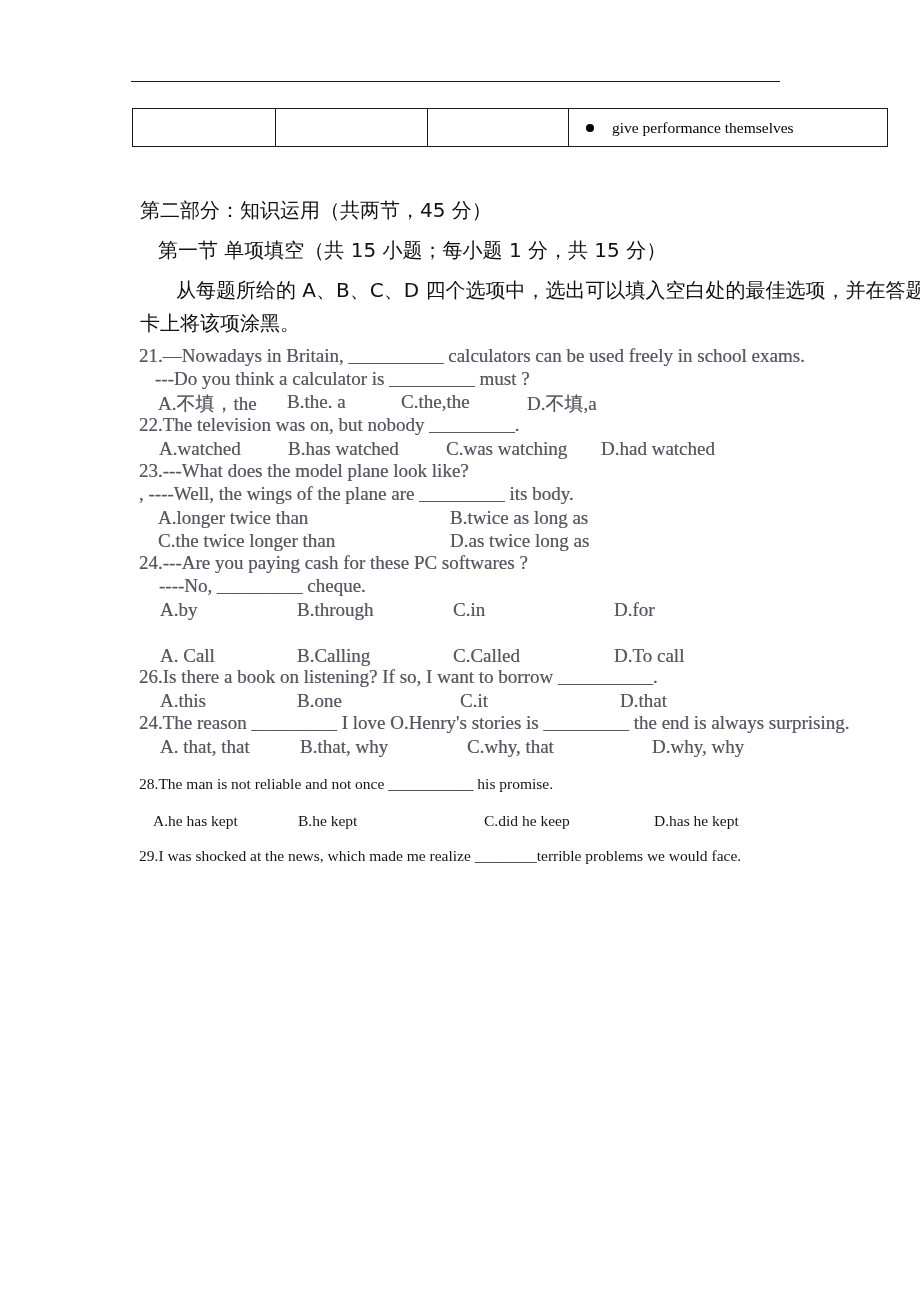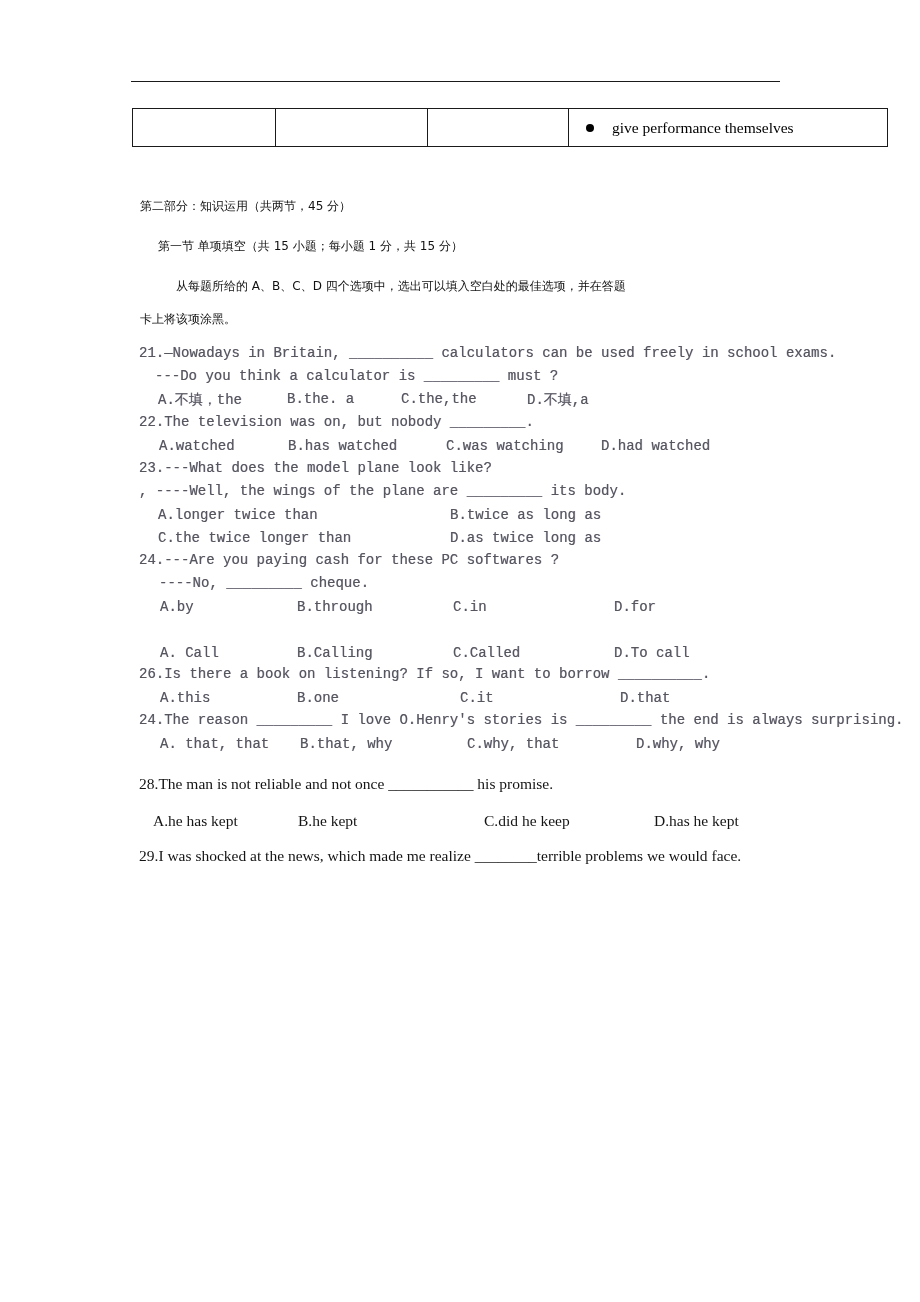--- a/index.html
+++ b/index.html
@@ -77,35 +77,35 @@
   
   .ln {
     position: absolute;
     white-space: pre;
     line-height: 1;
   }
 
   
   .cn {
     font-family: "DejaVu Sans", "Liberation Sans", sans-serif;
-    font-size: 12px;
+    font-size: 20px;
     color: #111;
   }
 
   
   .sharp {
     font-family: "Liberation Serif", "DejaVu Serif", serif;
     font-size: 15.5px;
     color: #141414;
   }
 
   
   .scan {
-    font-family: Liberation Mono, monospace;
-    font-size: 14px;
+    font-family: Liberation Serif, serif;
+    font-size: 19px;
     color: #4a4a52;
     opacity: 0.93;
     text-shadow: 0.35px 0 0 rgba(120,100,140,0.45),
                  -0.3px 0.3px 0 rgba(90,110,120,0.35);
     filter: blur(0.18px);
   }
 
   
   .opt {
     position: absolute;
@@ -178,21 +178,21 @@
   <div class="ln scan" style="left:139px; top:667px;">26.Is there a book on listening? If so, I want to borrow __________.</div>
   <div class="opt scan" style="left:160px; top:690px;">A.this</div>
   <div class="opt scan" style="left:297px; top:690px;">B.one</div>
   <div class="opt scan" style="left:460px; top:690px;">C.it</div>
   <div class="opt scan" style="left:620px; top:690px;">D.that</div>
 
   <div class="ln scan" style="left:139px; top:713px;">24.The reason _________ I love O.Henry's stories is _________ the end is always surprising.</div>
   <div class="opt scan" style="left:160px; top:736px;">A. that, that</div>
   <div class="opt scan" style="left:300px; top:736px;">B.that, why</div>
   <div class="opt scan" style="left:467px; top:736px;">C.why, that</div>
-  <div class="opt scan" style="left:636px; top:736px;">D.why, why</div>
+  <div class="opt scan" style="left:652px; top:736px;">D.why, why</div>
 
   <div class="ln sharp" style="left:139px; top:776px;">28.The man is not reliable and not once ___________ his promise.</div>
   <div class="opt sharp" style="left:153px; top:812px;">A.he has kept</div>
   <div class="opt sharp" style="left:298px; top:812px;">B.he kept</div>
   <div class="opt sharp" style="left:484px; top:812px;">C.did he keep</div>
   <div class="opt sharp" style="left:654px; top:812px;">D.has he kept</div>
 
   <div class="ln sharp" style="left:139px; top:848px;">29.I was shocked at the news, which made me realize ________terrible problems we would face.</div>
 
 </div>

